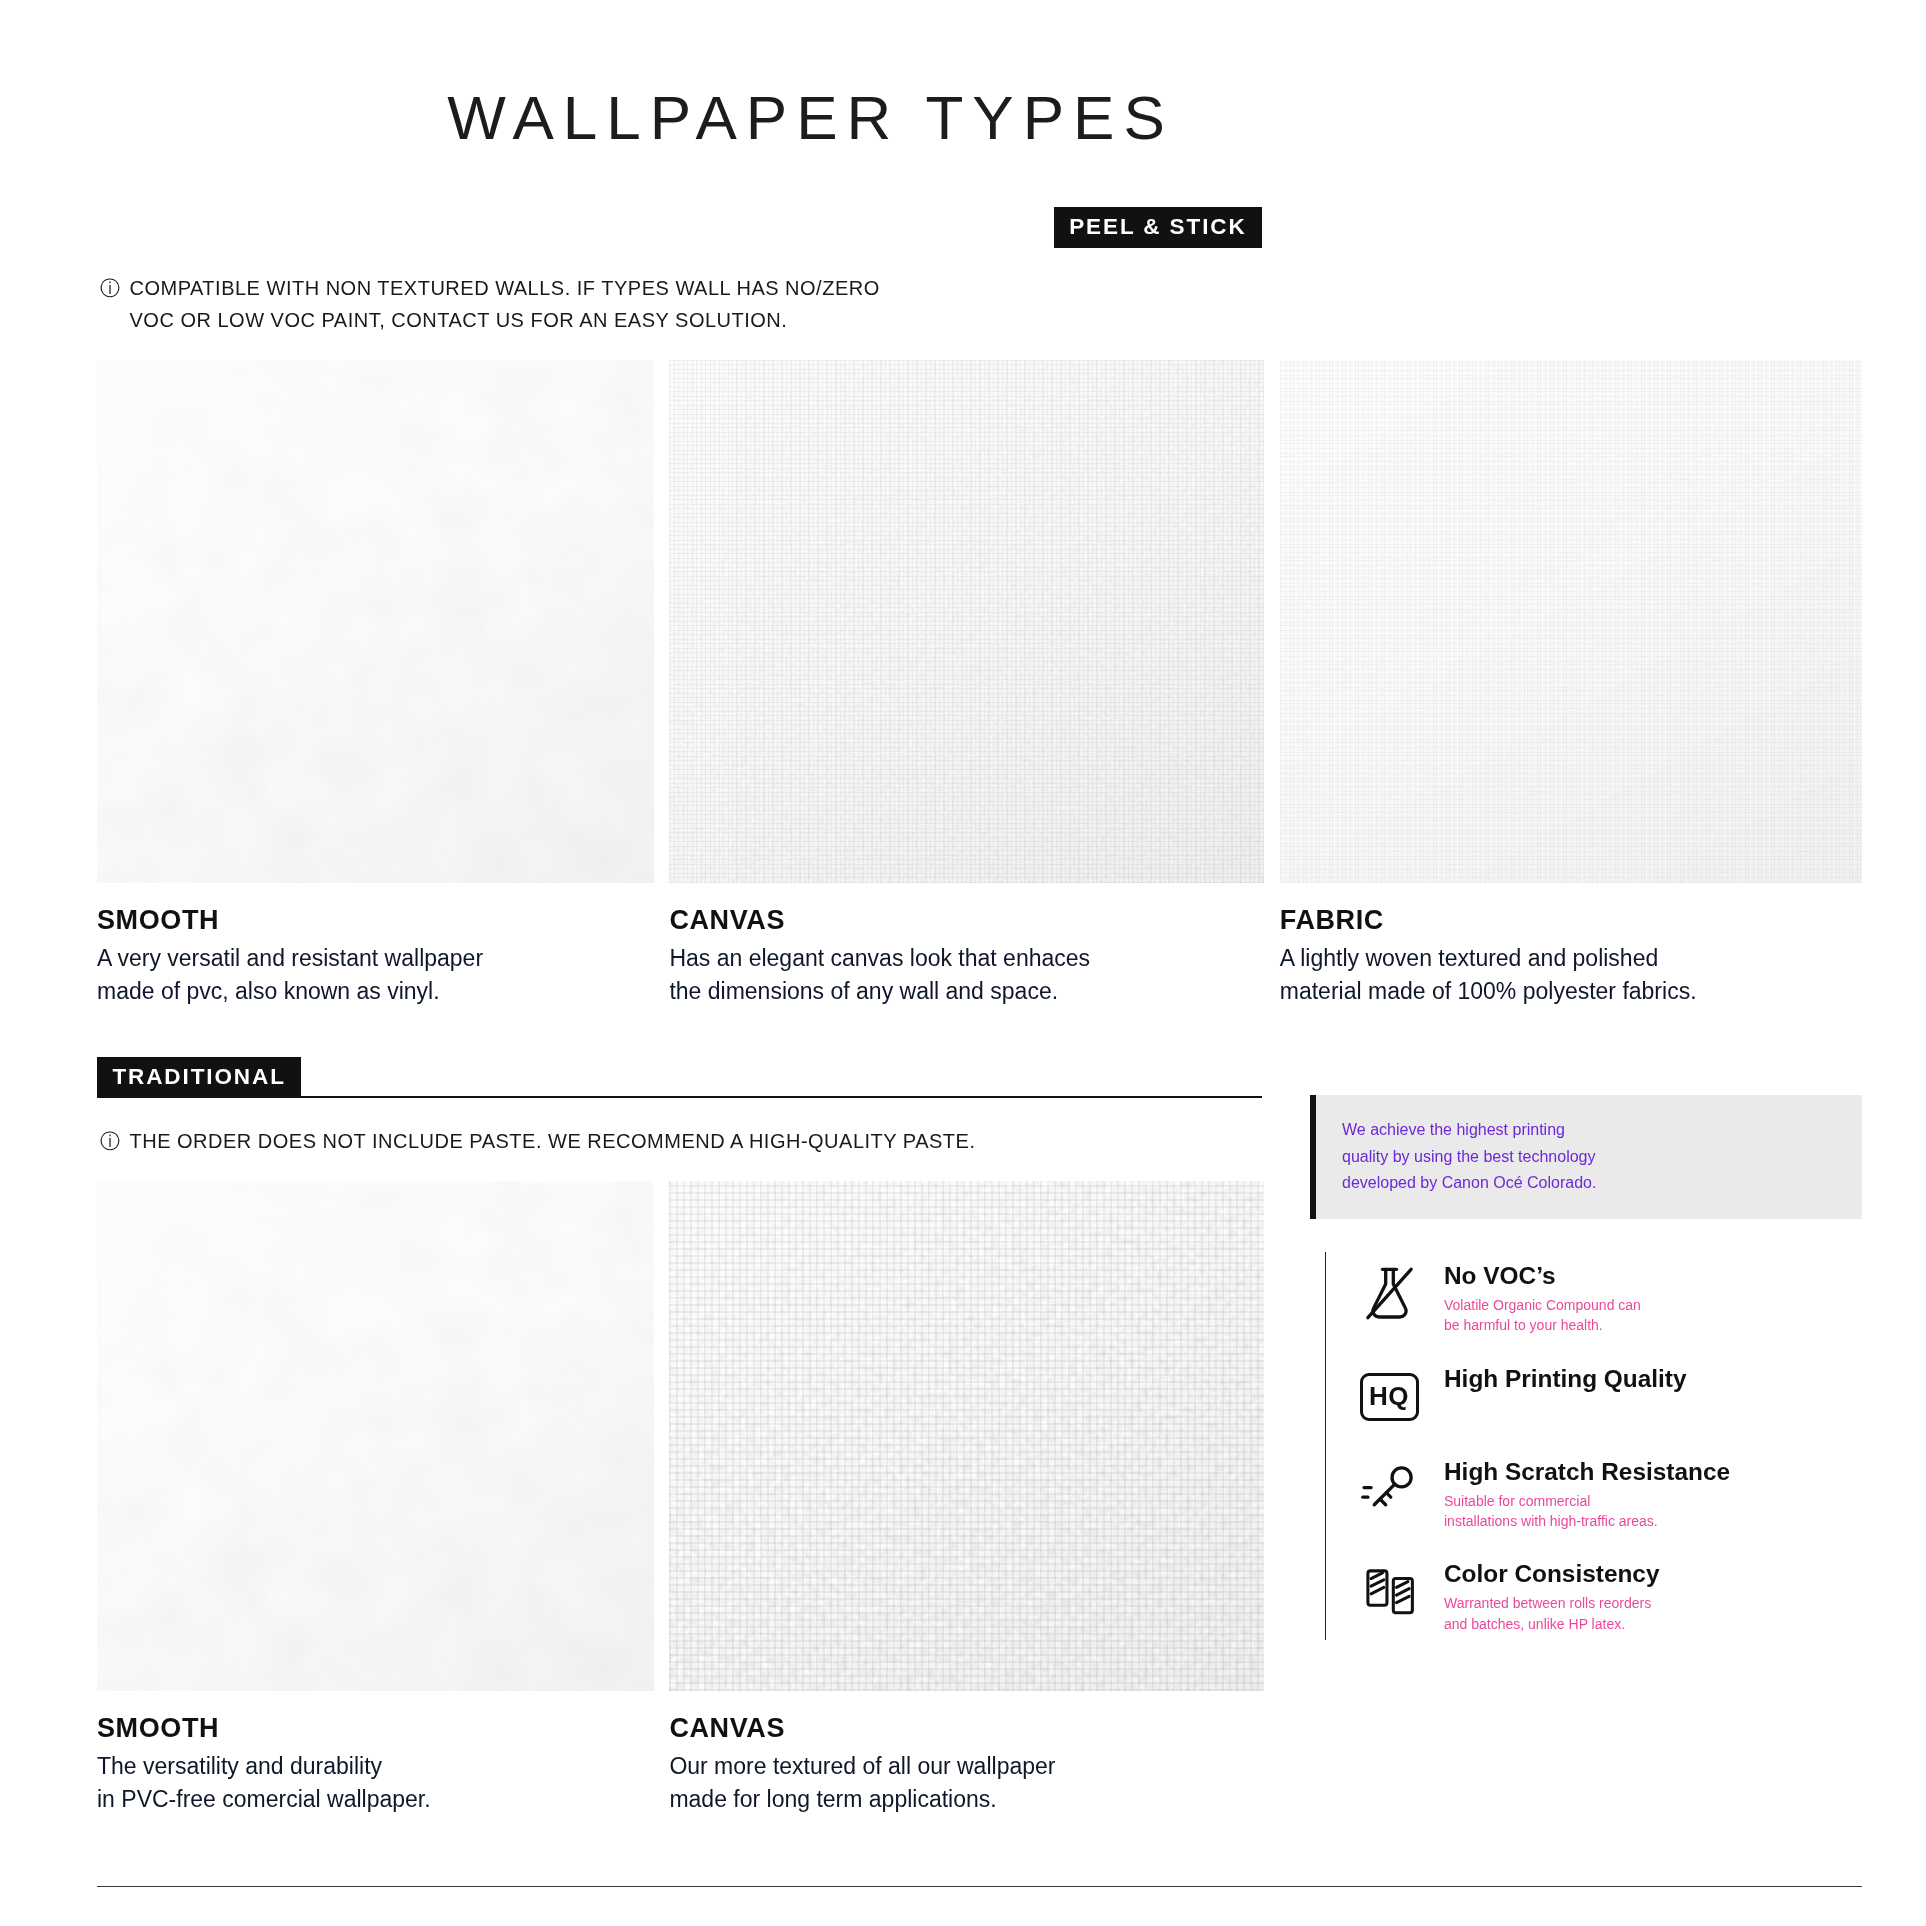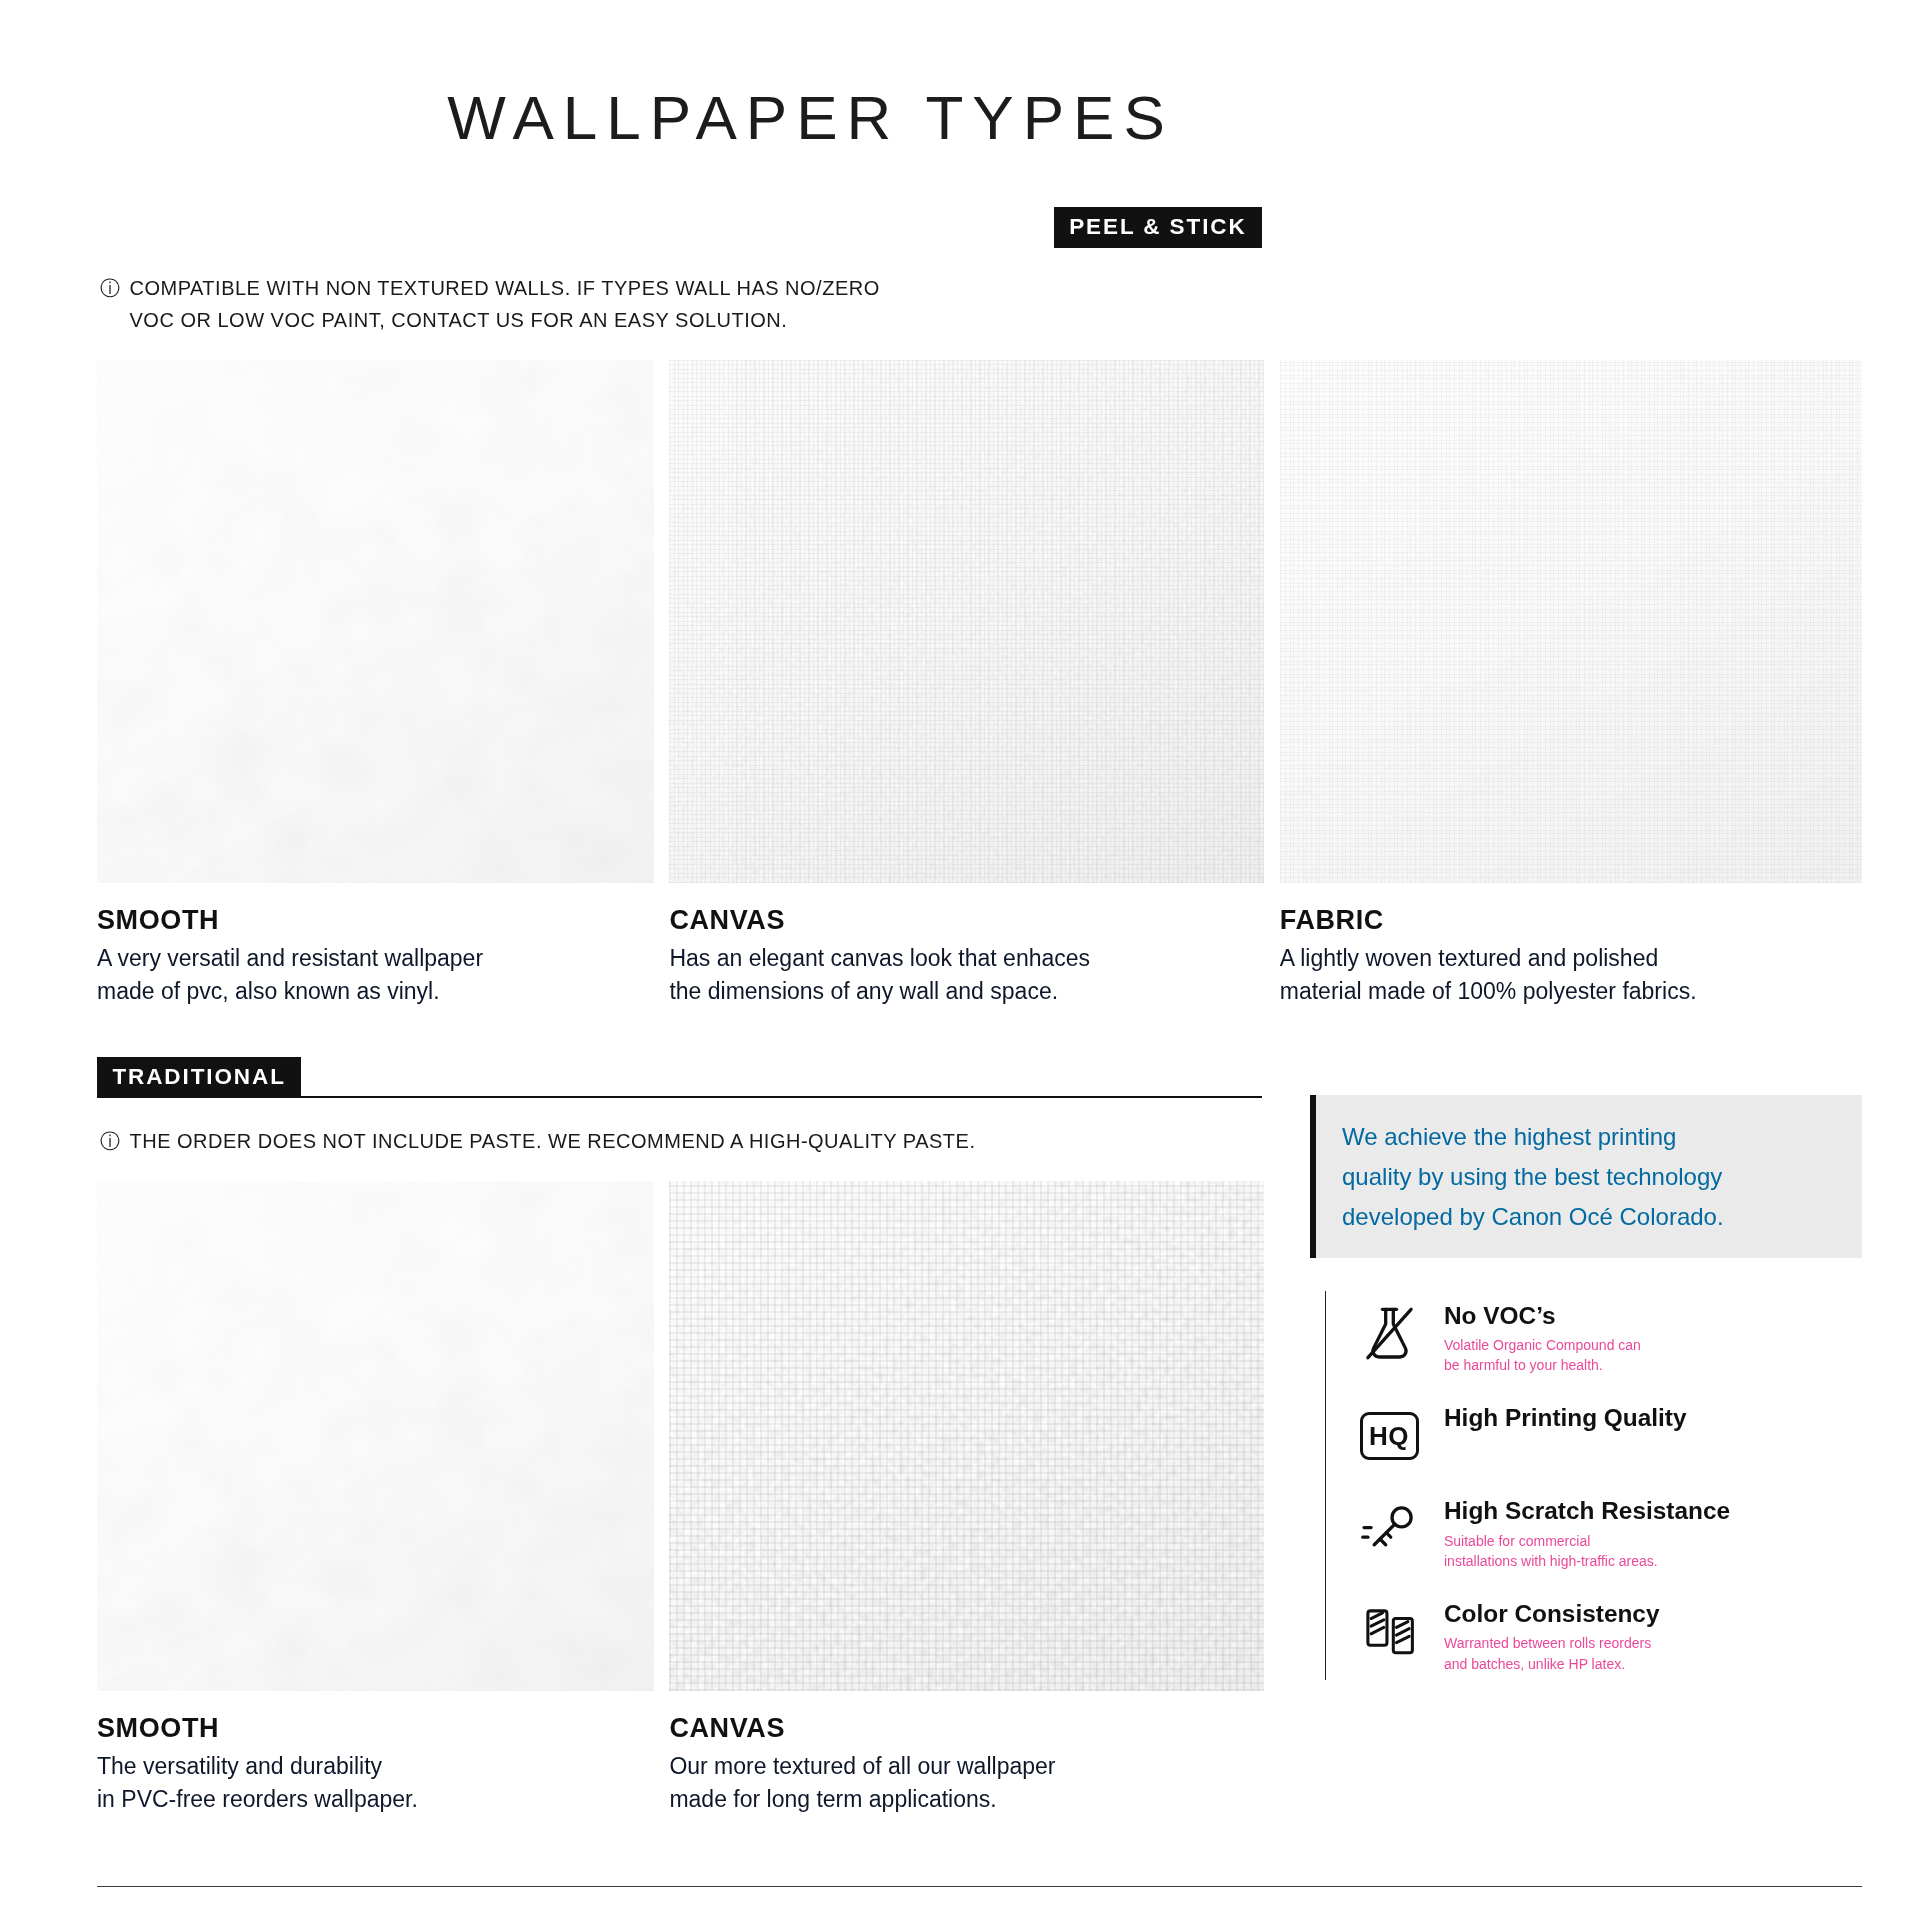--- a/index.html
+++ b/index.html
@@ -60,21 +60,21 @@
       repeating-linear-gradient(0deg,  rgba(30,30,30,0.06) 0 1.9px, rgba(0,0,0,0) 1.9px 7px),
       repeating-linear-gradient(90deg, rgba(30,30,30,0.06) 0 1.9px, rgba(0,0,0,0) 1.9px 7px);
   }
 
   .swatch-label { margin:22px 0 6.4px; font-size:27px; font-weight:700; letter-spacing:0.6px; color:#111; }
   .swatch-desc  { font-size:23px; line-height:1.42; color:#0f172a; white-space:pre-line; }
 
   .right-col { position:absolute; top:1095px; left:1310px; width:552px; }
   .quality-box {
     background:#eaeaea; border-left:6.4px solid #111;
-    padding:22px 26px; font-size:24px; line-height:1.66; color:#0369a1;
+    padding:22px 26px; font-size:16px; line-height:1.66; color:#6d28d9;
   }
   .quality-box p { white-space:pre-line; }
 
   .features {
     margin-top:33px; margin-left:15px; border-left:1.9px solid #222;
     padding:10.3px 0 6.4px 31px; display:flex; flex-direction:column; gap:29px;
   }
   .feature { display:flex; gap:23px; }
   .feature-icon { width:64px; height:64px; flex:0 0 auto;
     display:flex; align-items:center; justify-content:center; }
@@ -201,21 +201,21 @@
   <div class="row row2">
     <div class="col">
       <div class="swatch">
         <svg class="tex" viewBox="0 0 868 795" width="557" height="510">
             <rect width="100%" height="100%" filter="url(#tex-smooth)"></rect>
           </svg>
         <div class="shade"></div>
       </div>
       <h3 class="swatch-label">SMOOTH</h3>
       <p class="swatch-desc">The versatility and durability
-in PVC-free reorders wallpaper.</p>
+in PVC-free comercial wallpaper.</p>
     </div>
     <div class="col">
       <div class="swatch weave-coarse">
         <svg class="tex" viewBox="0 0 927 795" width="595" height="510">
             <rect width="100%" height="100%" filter="url(#tex-canvas-rough)"></rect>
           </svg>
         <div class="shade"></div>
       </div>
       <h3 class="swatch-label">CANVAS</h3>
       <p class="swatch-desc">Our more textured of all our wallpaper

